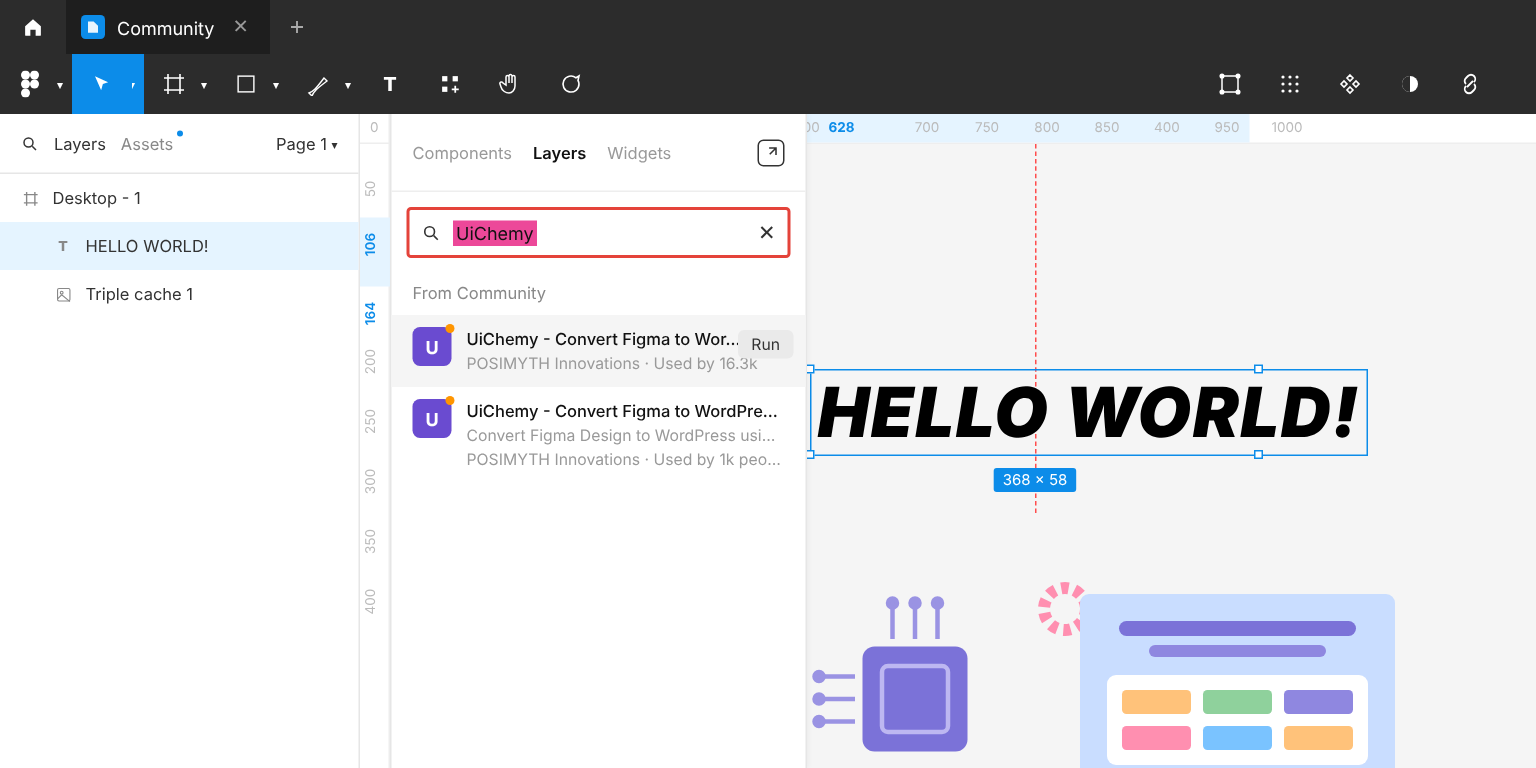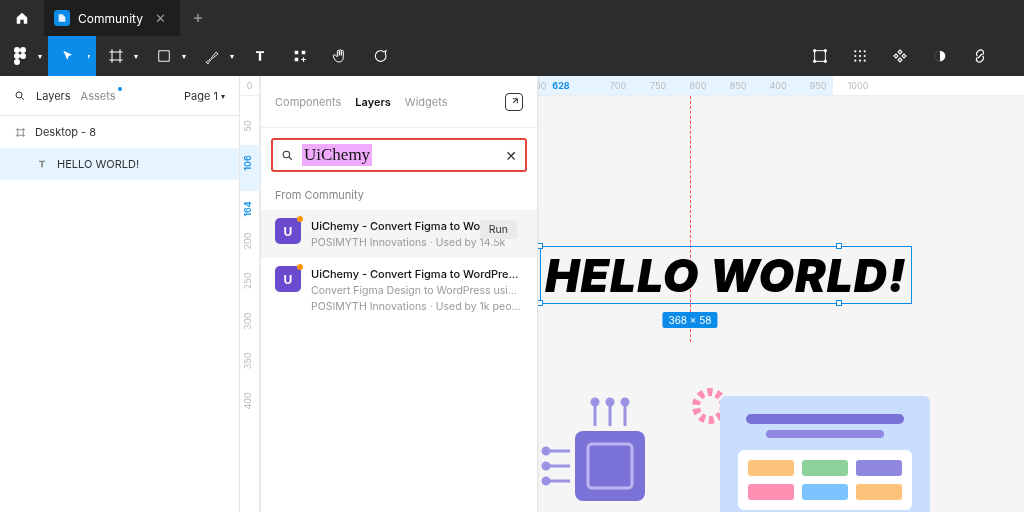--- a/index.html
+++ b/index.html
@@ -53,32 +53,32 @@
   .deco { position:absolute; }
 
   .plugin-panel { position:absolute; top:0; left:20px; width:278px; background:#fff; border-right:1px solid #e6e6e6; border-left:1px solid #e6e6e6; bottom:0; box-shadow: 1px 0 3px rgba(0,0,0,0.04); }
   .pp-tabs { display:flex; align-items:center; height:52px; padding:0 14px; gap:14px; border-bottom:1px solid #eee; }
   .pp-tab { font-size:11px; color:#999; }
   .pp-tab.active { color:#111; font-weight:600; }
   .pp-expand { margin-left:auto; width:18px; height:18px; border:1.2px solid #333; border-radius:4px; display:flex; align-items:center; justify-content:center; }
 
   .pp-search-wrap { padding: 10px 10px; }
   .pp-search { border:2px solid #e4433a; border-radius:3px; height:34px; display:flex; align-items:center; padding:0 8px; gap:8px; }
-  .pp-search .sel { background:#f0abfc; padding: 1px 2px; color: #111; font-size:17px;font-family:Liberation Serif, serif; }
+  .pp-search .sel { background:#ec4899; padding: 1px 2px; color: #111; font-size:12px; }
   .pp-clear { margin-left:auto; color:#333; font-size:14px; }
 
   .pp-section-title { font-size:11px; color:#888; padding: 6px 14px 8px; }
   .pp-item { padding: 8px 14px; display:flex; gap:10px; align-items:flex-start; position:relative; }
   .pp-item.hover { background:#f5f5f5; }
   .pp-badge { width:26px; height:26px; background:#6a4bd0; border-radius:5px; flex:none; display:flex; align-items:center; justify-content:center; color:#fff; font-weight:700; font-size:12px; position:relative; }
   .pp-badge::after { content:""; position:absolute; top:-2px; right:-2px; width:6px; height:6px; background:#ff9500; border-radius:50%; }
   .pp-item-text { font-size:11px; line-height:1.5; color:#333; min-width:0; flex:1; }
   .pp-item-title { color:#111; font-weight:500; white-space:nowrap; overflow:hidden; text-overflow:ellipsis; }
   .pp-item-sub, .pp-item-meta { color:#999; font-size:10.5px; white-space:nowrap; overflow:hidden; text-overflow:ellipsis; }
-  .run-btn { position:absolute; right:20px; top:10px; background:#eaeaea; border-radius:4px; font-size:10.5px; padding:3px 9px; color:#333; }
+  .run-btn { position:absolute; right:8px; top:10px; background:#eaeaea; border-radius:4px; font-size:10.5px; padding:3px 9px; color:#333; }
 
   svg { display:block; }
 </style>
 </head>
 <body>
 
 <div class="titlebar">
   <div class="home-btn">
     <svg width="14" height="14" viewBox="0 0 24 24" fill="#fff">
         <path d="M3 11l9-8 9 8v10a1 1 0 0 1-1 1h-5v-7h-6v7H4a1 1 0 0 1-1-1z"></path>
@@ -227,29 +227,39 @@
         <span>Page 1</span>
         <span style="font-size:8px">▾</span>
       </span>
     </div>
     <div class="lp-row">
       <span class="lp-icon">
           <svg width="11" height="11" viewBox="0 0 24 24" stroke="#888" stroke-width="2">
             <path d="M6 2v20M18 2v20M2 6h20M2 18h20"></path>
           </svg>
         </span>
-      <span>Desktop - 8</span>
+      <span>Desktop - 1</span>
     </div>
     <div class="lp-row indent selected">
       <span class="lp-icon">
           <svg width="10" height="10" viewBox="0 0 24 24" fill="#888">
             <path d="M5 4h14v3h-5v13h-4V7H5z"></path>
           </svg>
         </span>
       <span>HELLO WORLD!</span>
+    </div>
+    <div class="lp-row indent">
+      <span class="lp-icon">
+          <svg width="11" height="11" viewBox="0 0 24 24" stroke="#888" stroke-width="1.6" fill="none">
+            <rect x="3" y="3" width="18" height="18" rx="2"></rect>
+            <circle cx="9" cy="9" r="2"></circle>
+            <path d="M3 18l6-6 12 10"></path>
+          </svg>
+        </span>
+      <span>Triple cache 1</span>
     </div>
   </div>
 
   <div class="canvas-wrap">
     <div class="ruler-h">
       <div class="seg" style="left:298px;width:295px"></div>
     <div class="tick" style="left: 58px;">300</div>
         <div class="tick" style="left: 98px;">350</div>
         <div class="tick" style="left: 138px;">400</div>
         <div class="tick" style="left: 178px;">450</div>
@@ -345,21 +355,21 @@
           <span class="sel">UiChemy</span>
           <span class="pp-clear">✕</span>
         </div>
       </div>
       <div class="pp-section-title">From Community</div>
 
       <div class="pp-item hover">
         <div class="pp-badge">U</div>
         <div class="pp-item-text">
           <div class="pp-item-title">UiChemy - Convert Figma to Wor…</div>
-          <div class="pp-item-meta">POSIMYTH Innovations · Used by 14.5k</div>
+          <div class="pp-item-meta">POSIMYTH Innovations · Used by 16.3k</div>
         </div>
         <div class="run-btn">Run</div>
       </div>
 
       <div class="pp-item">
         <div class="pp-badge">U</div>
         <div class="pp-item-text">
           <div class="pp-item-title">UiChemy - Convert Figma to WordPress (…</div>
           <div class="pp-item-sub">Convert Figma Design to WordPress using Bri…</div>
           <div class="pp-item-meta">POSIMYTH Innovations · Used by 1k people</div>

